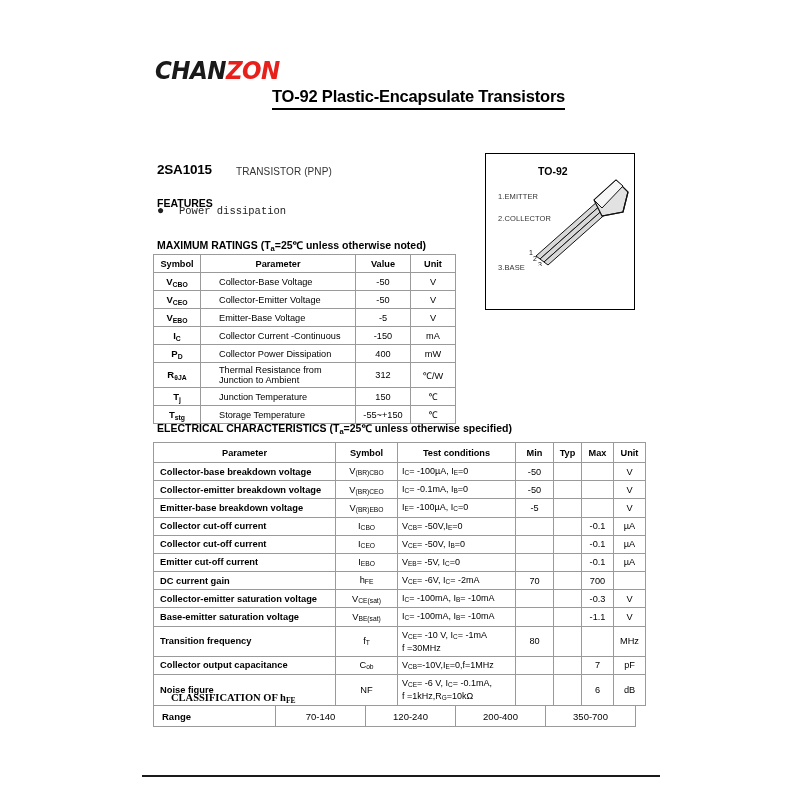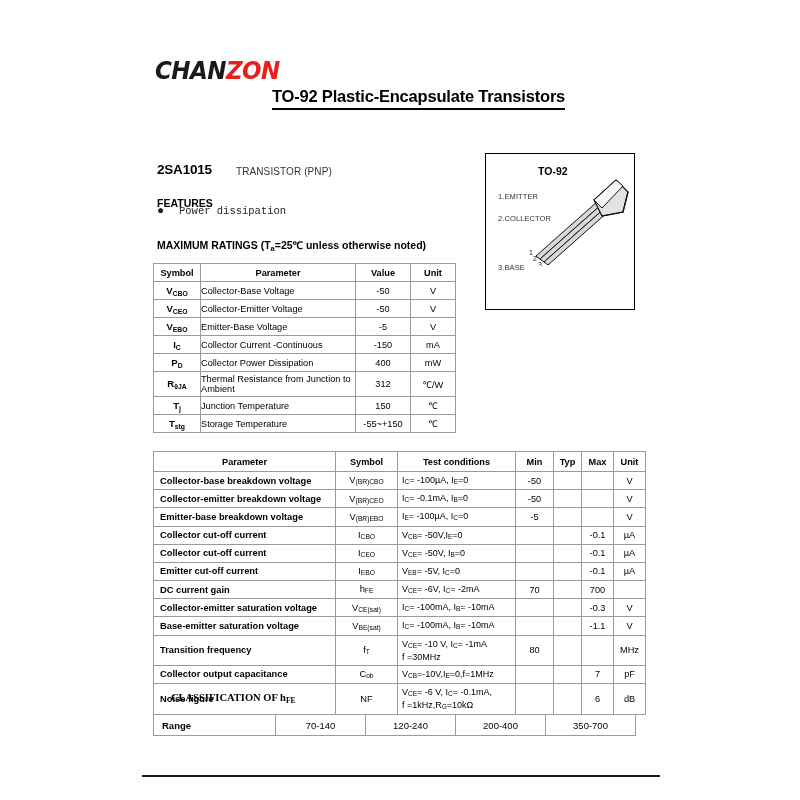--- a/index.html
+++ b/index.html
@@ -140,21 +140,20 @@
     width: 106px;
     height: 100px;
   }
 
   
   table {
     position: absolute;
     border-collapse: collapse;
     background: #fff;
     table-layout: fixed;
-    margin-top: 9px;
   }
   table td, table th {
     border: 1px solid #9a9a9a;
     font-size: 9.2px;
     font-weight: normal;
     padding: 2px 4px;
     vertical-align: middle;
     color: #000;
   }
   table th {
@@ -164,21 +163,21 @@
   .c  { text-align: center; }
   sub { font-size: 0.72em; vertical-align: -0.22em; }
 
   #table-max-ratings {
     left: 153px;
     top: 254px;
     width: 302px;
   }
   #table-max-ratings td { height: 13px; }
   #table-max-ratings td.sym { text-align: center; font-weight: bold; font-size: 9.5px; }
-  #table-max-ratings td.par { text-align: left; padding-left: 0; }
+  #table-max-ratings td.par { text-align: left; padding-left: 18px; }
   #table-max-ratings th { height: 13px; }
 
   #table-elec {
     left: 153px;
     top: 442px;
     width: 482px;
   }
   #table-elec td { height: 13px; }
   #table-elec td.par  { text-align: left; font-weight: bold; padding-left: 6px; font-size: 9.3px; }
   #table-elec td.sym  { text-align: center; font-size: 9.3px; }
@@ -307,20 +306,21 @@
         </tr>
         <tr>
           <td class="sym">T<sub>stg</sub></td>
           <td class="par">Storage Temperature</td>
           <td class="c">-55~+150</td>
           <td class="c">℃</td>
         </tr>
       </tbody>
   </table>
 
+  <div class="section-head" id="elec-head">ELECTRICAL CHARACTERISTICS (T<sub>a</sub>=25℃ unless otherwise specified)</div>
 
   <table id="table-elec">
     <colgroup>
       <col style="width:182px">
         <col style="width:62px">
         <col style="width:118px">
       <col style="width:38px">
         <col style="width:28px">
         <col style="width:32px">
         <col style="width:32px">

